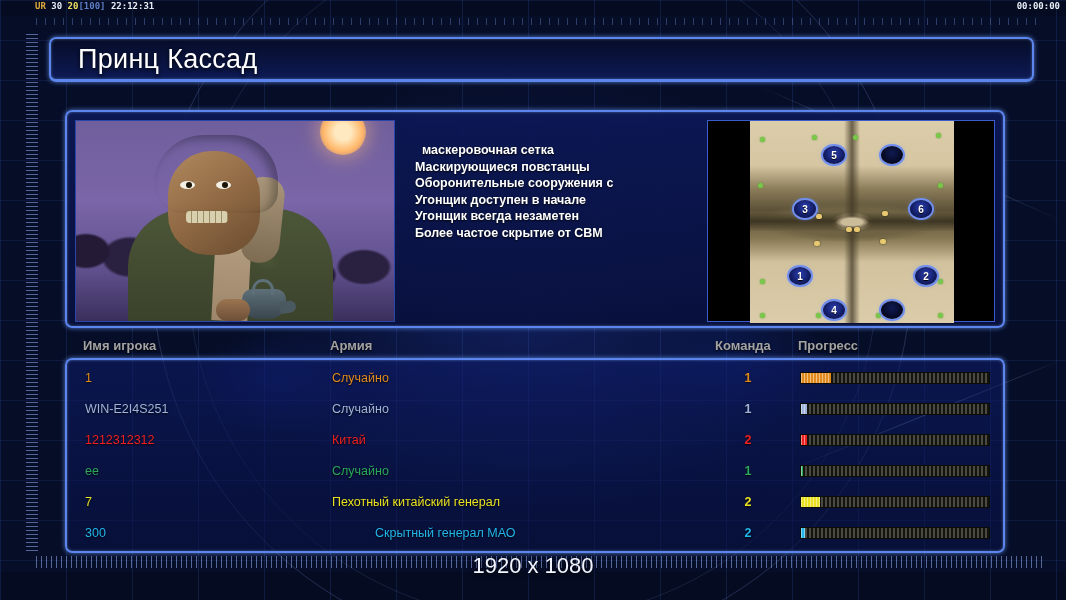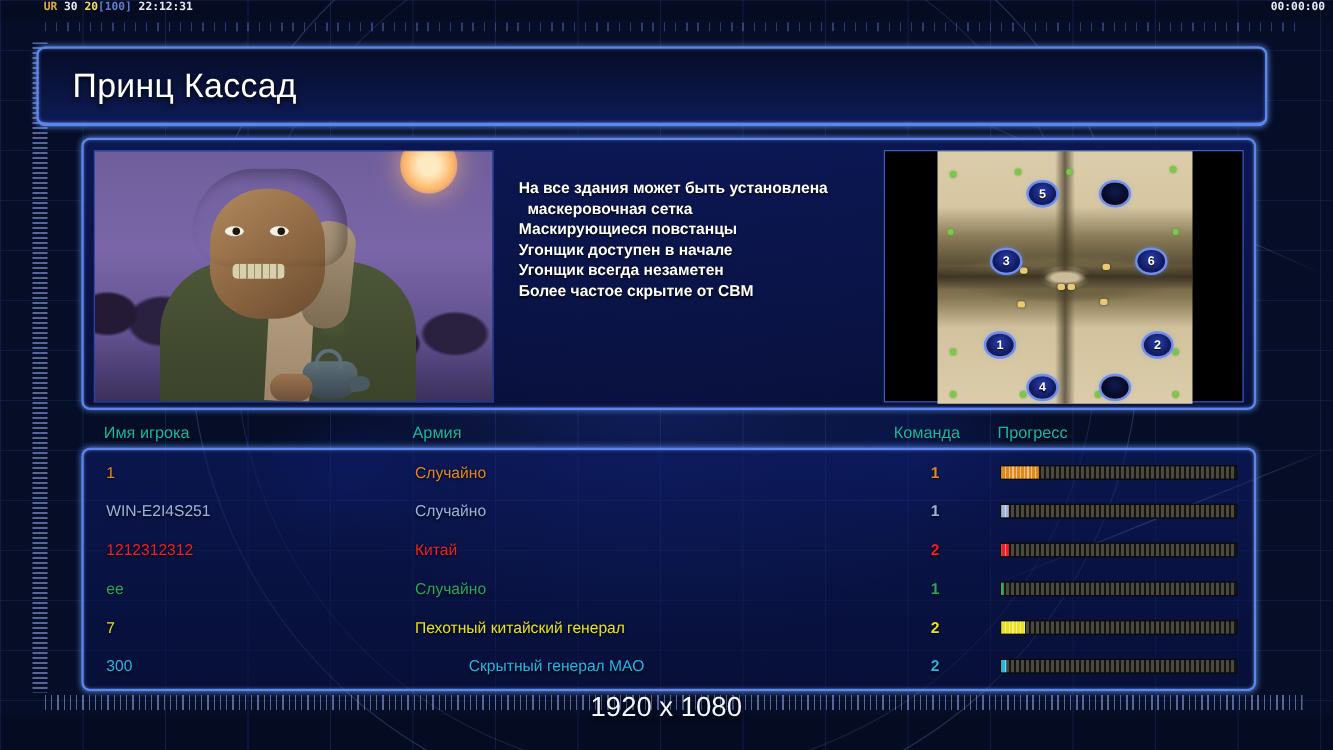--- a/index.html
+++ b/index.html
@@ -75,21 +75,21 @@
   }
 
   
   .frame {
     position:absolute;
     border:2px solid #5c86ee;
     border-radius:7px;
     box-shadow:0 0 5px rgba(110,160,255,.75), inset 0 0 3px rgba(150,190,255,.45);
   }
   #title-panel {
-    left:29px; top:37px; width:985px; height:64px;
+    left:49px; top:37px; width:985px; height:45px;
     background:linear-gradient(to bottom,#060c28 0%,#0a1440 55%,#0d1a55 100%);
     border-bottom-width:3px;
     padding-left:35px;
   }
   #title-text {
     position:absolute; left:27px; top:50%; transform:translateY(-50%);
     font-size:27px; color:#ffffff; letter-spacing:.3px;
     text-shadow:0 2px 4px rgba(0,0,0,.85);
     white-space:nowrap;
   }
@@ -244,21 +244,21 @@
   .mm-oil {
     position:absolute; width:6px; height:5px;
     background:#e8c970; border-radius:2px; box-shadow:0 0 2px rgba(0,0,0,.6);
   }
 
   
   #table-head {
     position:absolute; left:65px; top:338px; width:940px; height:20px;
   }
   .th {
-    position:absolute; top:0; font-size:13px; font-weight:normal; color:#14b8a6;
+    position:absolute; top:0; font-size:13px; font-weight:bold; color:#a3a3a3;
     text-shadow:0 1px 2px rgba(0,0,0,.9); white-space:nowrap;text-align:center;
   }
   #th-name { left:18px; }
   #th-army { left:265px; }
   #th-team { left:650px; }
   #th-prog { left:733px; }
 
   #table-panel {
     left:65px; top:358px; width:940px; height:195px;
     background:linear-gradient(to bottom, rgba(14,28,108,.55), rgba(8,18,70,.55));
@@ -336,23 +336,23 @@
     <div class="p-pupil" id="p-pupil-l"></div>
     <div class="p-pupil" id="p-pupil-r"></div>
     <div id="p-teeth"></div>
     <div id="p-teapot"></div>
     <div id="p-teapot-handle"></div>
     <div id="p-teapot-spout"></div>
     <div id="p-hand"></div>
   </div>
 
   <div id="desc">
-      <div class="desc-line">На все здания может быть установлена</div>
       <div class="desc-line indent">маскеровочная сетка</div>
       <div class="desc-line">Маскирующиеся повстанцы</div>
+      <div class="desc-line">Оборонительные сооружения с</div>
       <div class="desc-line">Угонщик доступен в начале</div>
       <div class="desc-line">Угонщик всегда незаметен</div>
       <div class="desc-line">Более частое скрытие от СВМ</div>
     </div>
 
   <div id="minimap">
     <div id="minimap-terrain"></div>
     <div id="minimap-vert"></div>
     <div id="minimap-river"></div>
   <div class="mm-res" style="left: 52px; top: 16px;"></div>

